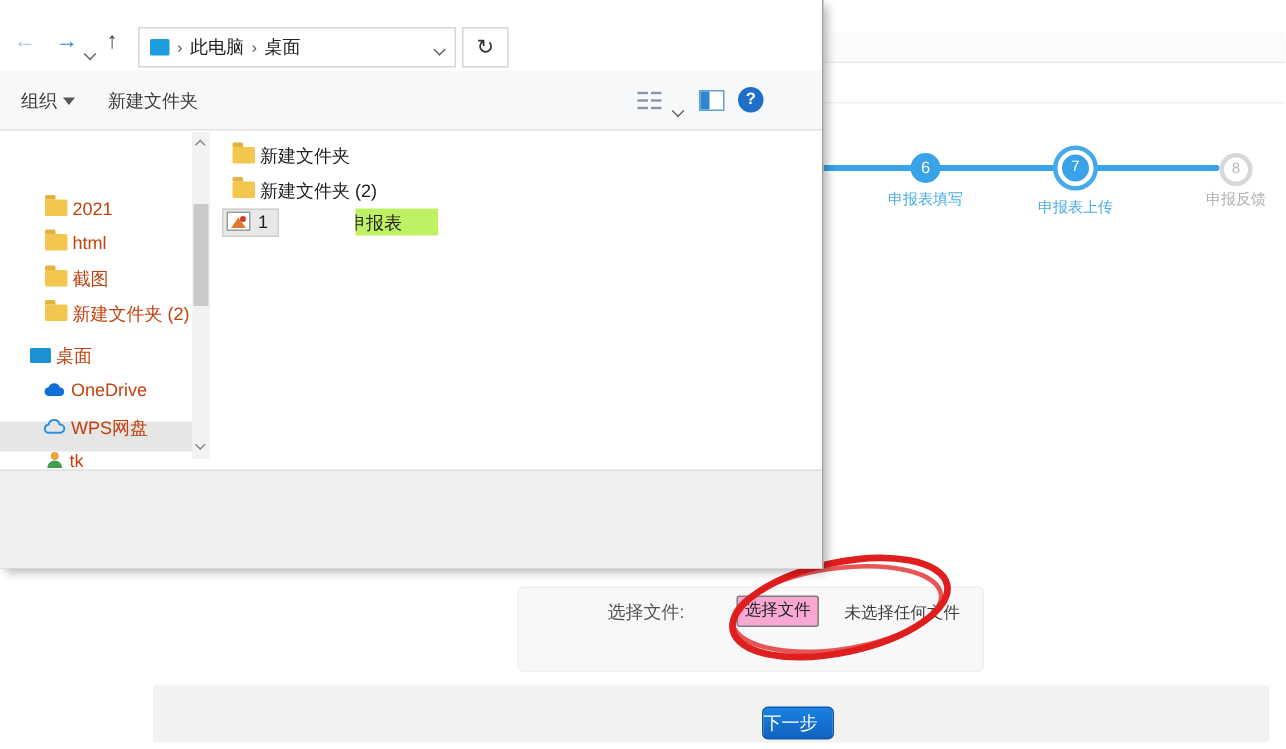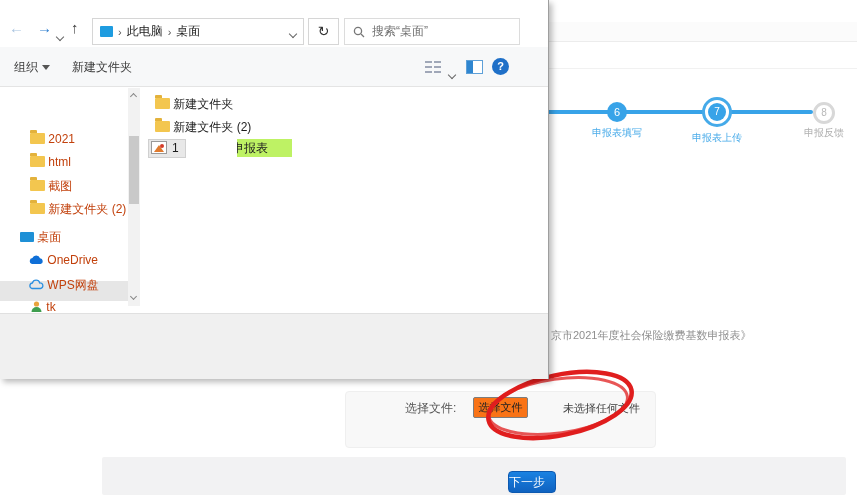--- a/index.html
+++ b/index.html
@@ -18,21 +18,21 @@
   .step-c8 { position:absolute; left:813px; top:102px; width:22px; height:22px; border:3px solid #d8d8d8; border-radius:50%; background:#fff; color:#b8b8b8; font-size:10px; line-height:16px; text-align:center; }
   .step-lbl { position:absolute; width:90px; text-align:center; font-size:10px;font-family:Liberation Mono, monospace; }
   .lbl6 { left:572px; top:126px; color:#49abe9; }
   .lbl7 { left:672px; top:131px; color:#49abe9; }
   .lbl8 { left:779px; top:126px; color:#aeaeae; }
 
   .doc-text { position:absolute; left:551px; top:328px; font-size:11px; color:#8f8f8f; white-space:nowrap; }
 
   .upload-panel { position:absolute; left:345px; top:391px; width:311px; height:57px; background:#f8f8f8; border:1px solid #efefef; border-radius:4px; }
   .upload-label { position:absolute; left:405px; top:400px; font-size:12px; color:#555; }
-  .choose-btn { position:absolute; left:473px; top:397px; width:55px; height:21px; background:#f97316; border:1px solid #7d7d7d; border-radius:2px; font-size:11px; color:#222; text-align:center; line-height:19px; font-family:inherit; }
+  .choose-btn { position:absolute; left:491px; top:397px; width:55px; height:21px; background:#f9a8d4; border:1px solid #7d7d7d; border-radius:2px; font-size:11px; color:#222; text-align:center; line-height:19px; font-family:inherit; }
   .nofile-text { position:absolute; left:563px; top:401px; font-size:11px; color:#3c3c3c; }
 
   .red-ellipse { position:absolute; left:470px; top:355px; z-index:3; }
 
   .footer-strip { position:absolute; left:102px; top:457px; width:744px; height:38px; background:#f2f2f3; border-radius:2px; }
   .next-btn { position:absolute; left:508px; top:471px; width:48px; height:22px; background:linear-gradient(#1a82e2,#0f62c0); border:1px solid #0d59b0; border-radius:4px; color:#fff; font-size:12px; text-align:left; line-height:20px; font-family:inherit; }
 
   
   .dialog { position:absolute; left:0; top:0; width:549px; height:379px; background:#fff; z-index:10;
             border-right:1px solid #9e9e9e; border-bottom:1px solid #9e9e9e;
@@ -104,21 +104,20 @@
   <div class="step-line"></div>
   <div class="step-c6">6</div>
   <div class="step-c7">
     <div class="step-c7-inner">7</div>
   </div>
   <div class="step-c8">8</div>
   <div class="step-lbl lbl6">申报表填写</div>
   <div class="step-lbl lbl7">申报表上传</div>
   <div class="step-lbl lbl8">申报反馈</div>
 
-  <div class="doc-text">京市2021年度社会保险缴费基数申报表》</div>
 
   <div class="upload-panel"></div>
   <div class="upload-label">选择文件:</div>
   <button class="choose-btn">选择文件</button>
   <div class="nofile-text">未选择任何文件</div>
 
   <svg class="red-ellipse" width="190" height="105" viewBox="0 0 190 105">
     <ellipse cx="90" cy="50" rx="73" ry="30" fill="none" stroke="#e01e1e" stroke-width="4.5" transform="rotate(-12 90 50)"></ellipse>
     <ellipse cx="88" cy="51" rx="70" ry="27" fill="none" stroke="#e01e1e" stroke-width="3" opacity="0.75" transform="rotate(-8 88 51)"></ellipse>
   </svg>
@@ -137,27 +136,20 @@
       <span class="addr-icon"></span>
       <span class="crumb-sep"></span>
       <span class="crumb">此电脑</span>
       <span class="crumb-sep"></span>
       <span class="crumb">桌面</span>
       <span class="addr-chev"><span class="chev-dn"></span></span>
     </div>
 
     <div class="refresh-box"></div>
 
-    <div class="search-box">
-      <svg width="12" height="12" viewBox="0 0 12 12">
-        <circle cx="5" cy="5" r="3.6" fill="none" stroke="#777" stroke-width="1.3"></circle>
-        <line x1="8" y1="8" x2="11" y2="11" stroke="#777" stroke-width="1.3"></line>
-      </svg>
-      <span class="search-text">搜索“桌面”</span>
-    </div>
 
     <div class="cmdbar">
       <span class="organize"><span>组织</span><span class="tri-dn"></span></span>
       <span class="newfolder">新建文件夹</span>
       <svg class="view-icon" width="18" height="14" viewBox="0 0 18 14">
         <g stroke="#8a93a8" stroke-width="1.6">
           <line x1="1" y1="2" x2="8" y2="2"></line>
             <line x1="1" y1="7" x2="8" y2="7"></line>
             <line x1="1" y1="12" x2="8" y2="12"></line>
           <line x1="10" y1="2" x2="17" y2="2"></line>

